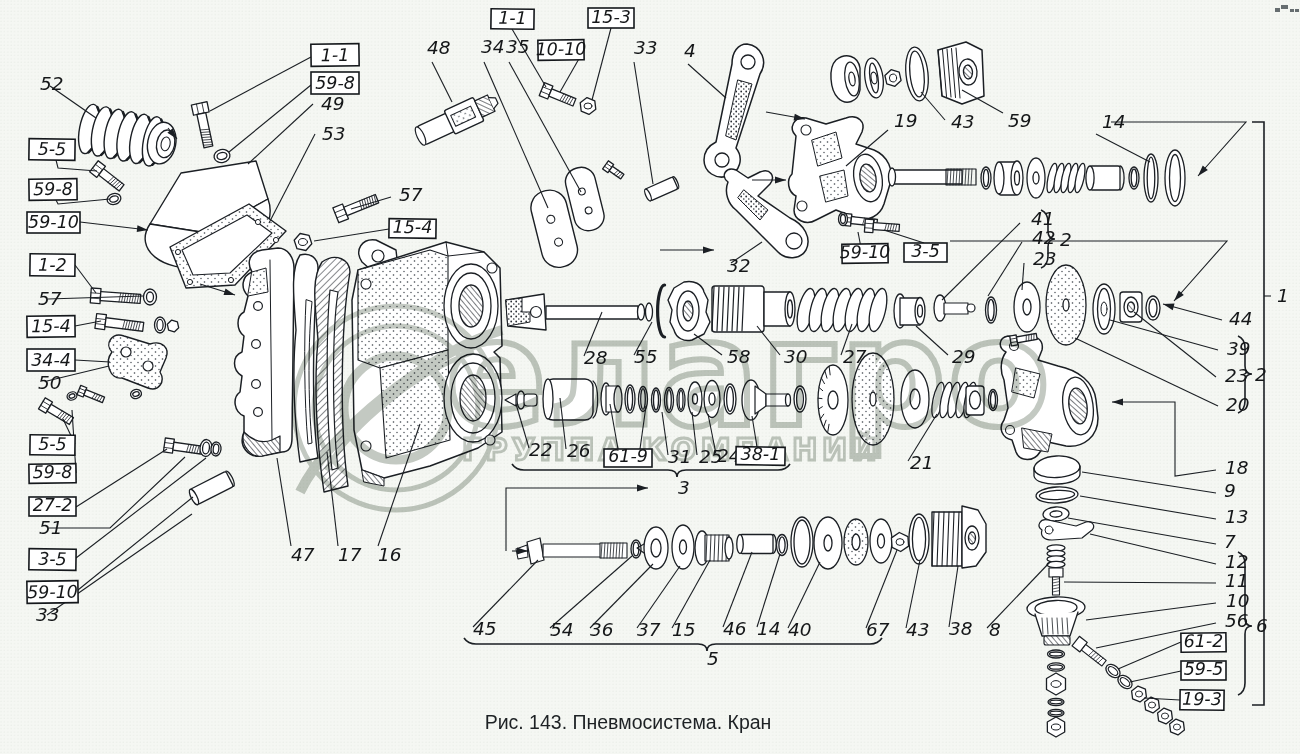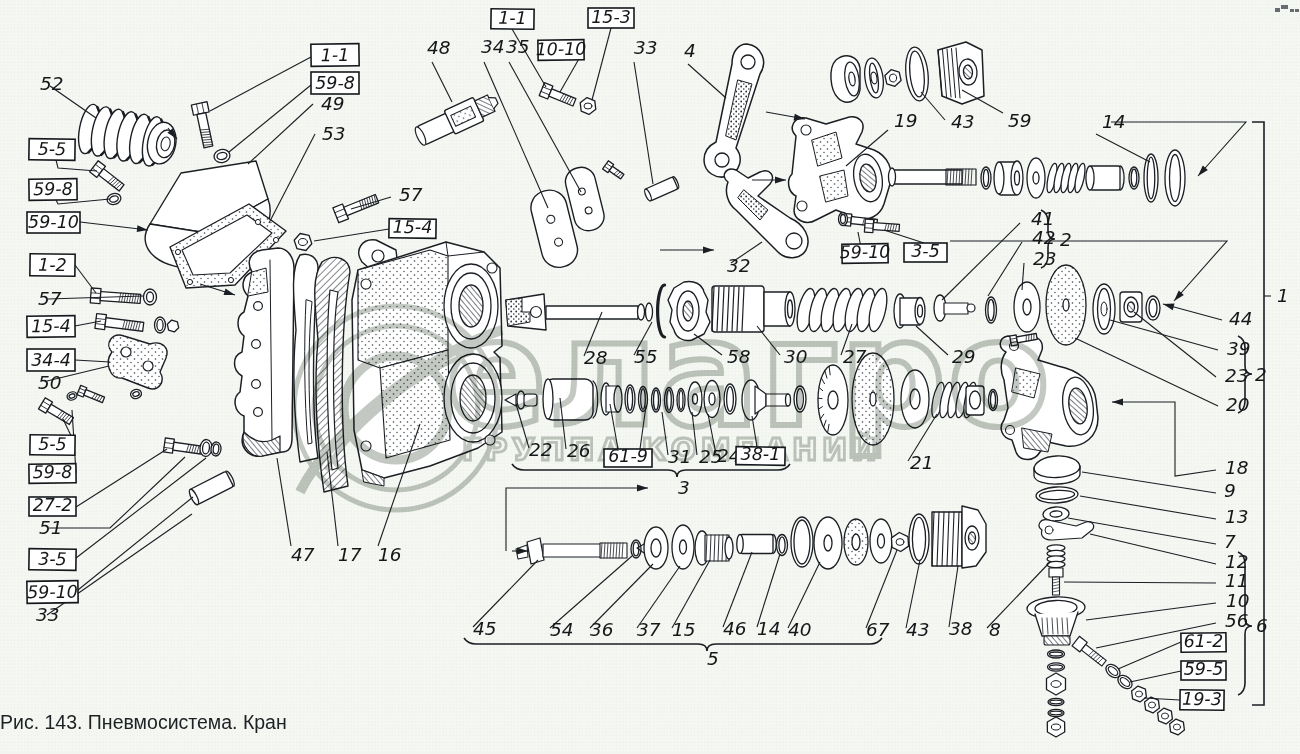--- a/index.html
+++ b/index.html
@@ -1,19 +1,19 @@
 <!DOCTYPE html>
 <html><head>
 <meta charset="utf-8">
 <style>
   html,body{margin:0;padding:0;}
   body{width:1300px;height:754px;overflow:hidden;background:#f5f7f3;font-family:"DejaVu Sans",sans-serif;}
   .stage{position:relative;width:1300px;height:754px;}
   svg{position:absolute;left:0;top:0;}
-  .caption{position:absolute;left:0;top:711px;width:1256px;
+  .caption{position:absolute;left:0;top:711px;width:1256px;text-align:center;
     font-family:"Liberation Sans",sans-serif;font-size:19.5px;color:#1d2124;letter-spacing:0;}
   text.lbl{font-family:"DejaVu Sans",sans-serif;font-style:italic;font-weight:500;
     font-size:18.5px;fill:#151719;}
   text.boxlbl{font-family:"DejaVu Sans",sans-serif;font-style:italic;font-weight:500;
     font-size:17.5px;fill:#151719;}
   .wm-big{font-family:"DejaVu Sans",sans-serif;font-weight:700;font-size:148px;
     fill:none;stroke:#c3c9c2;stroke-width:6px;letter-spacing:2px;}
   .wm-sub{font-family:"DejaVu Sans",sans-serif;font-weight:700;font-size:30px;
     fill:none;stroke:#c3c9c2;stroke-width:2.8px;letter-spacing:4.5px;}
 </style>

